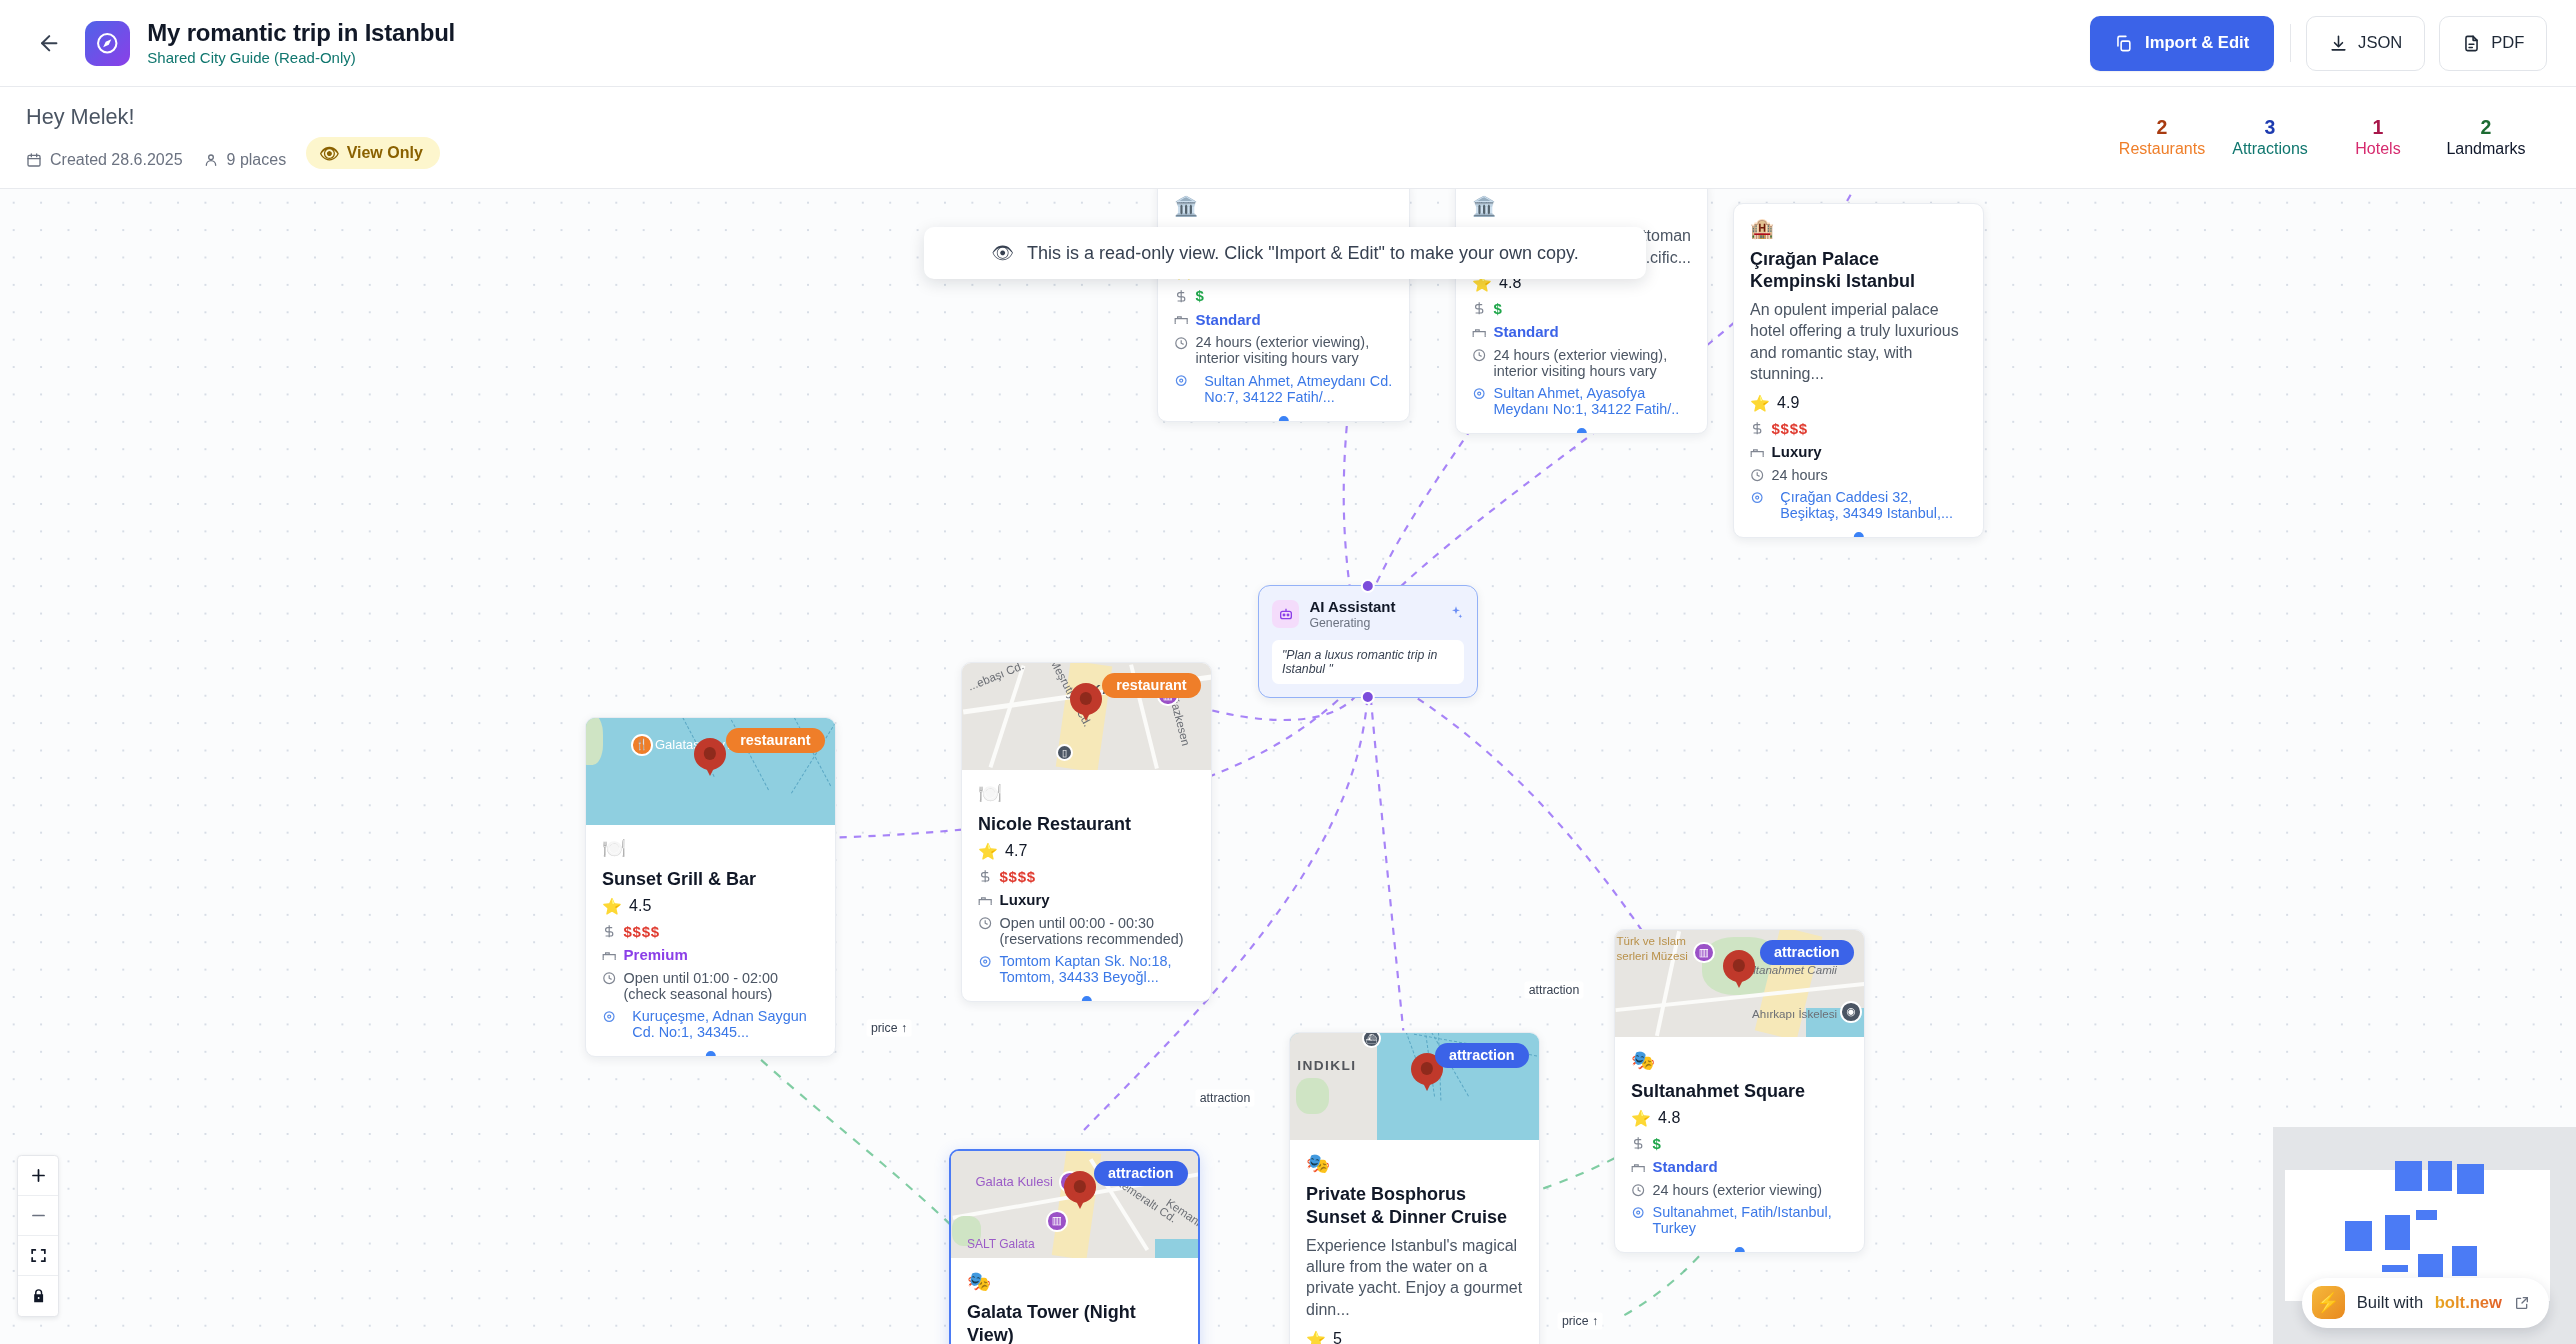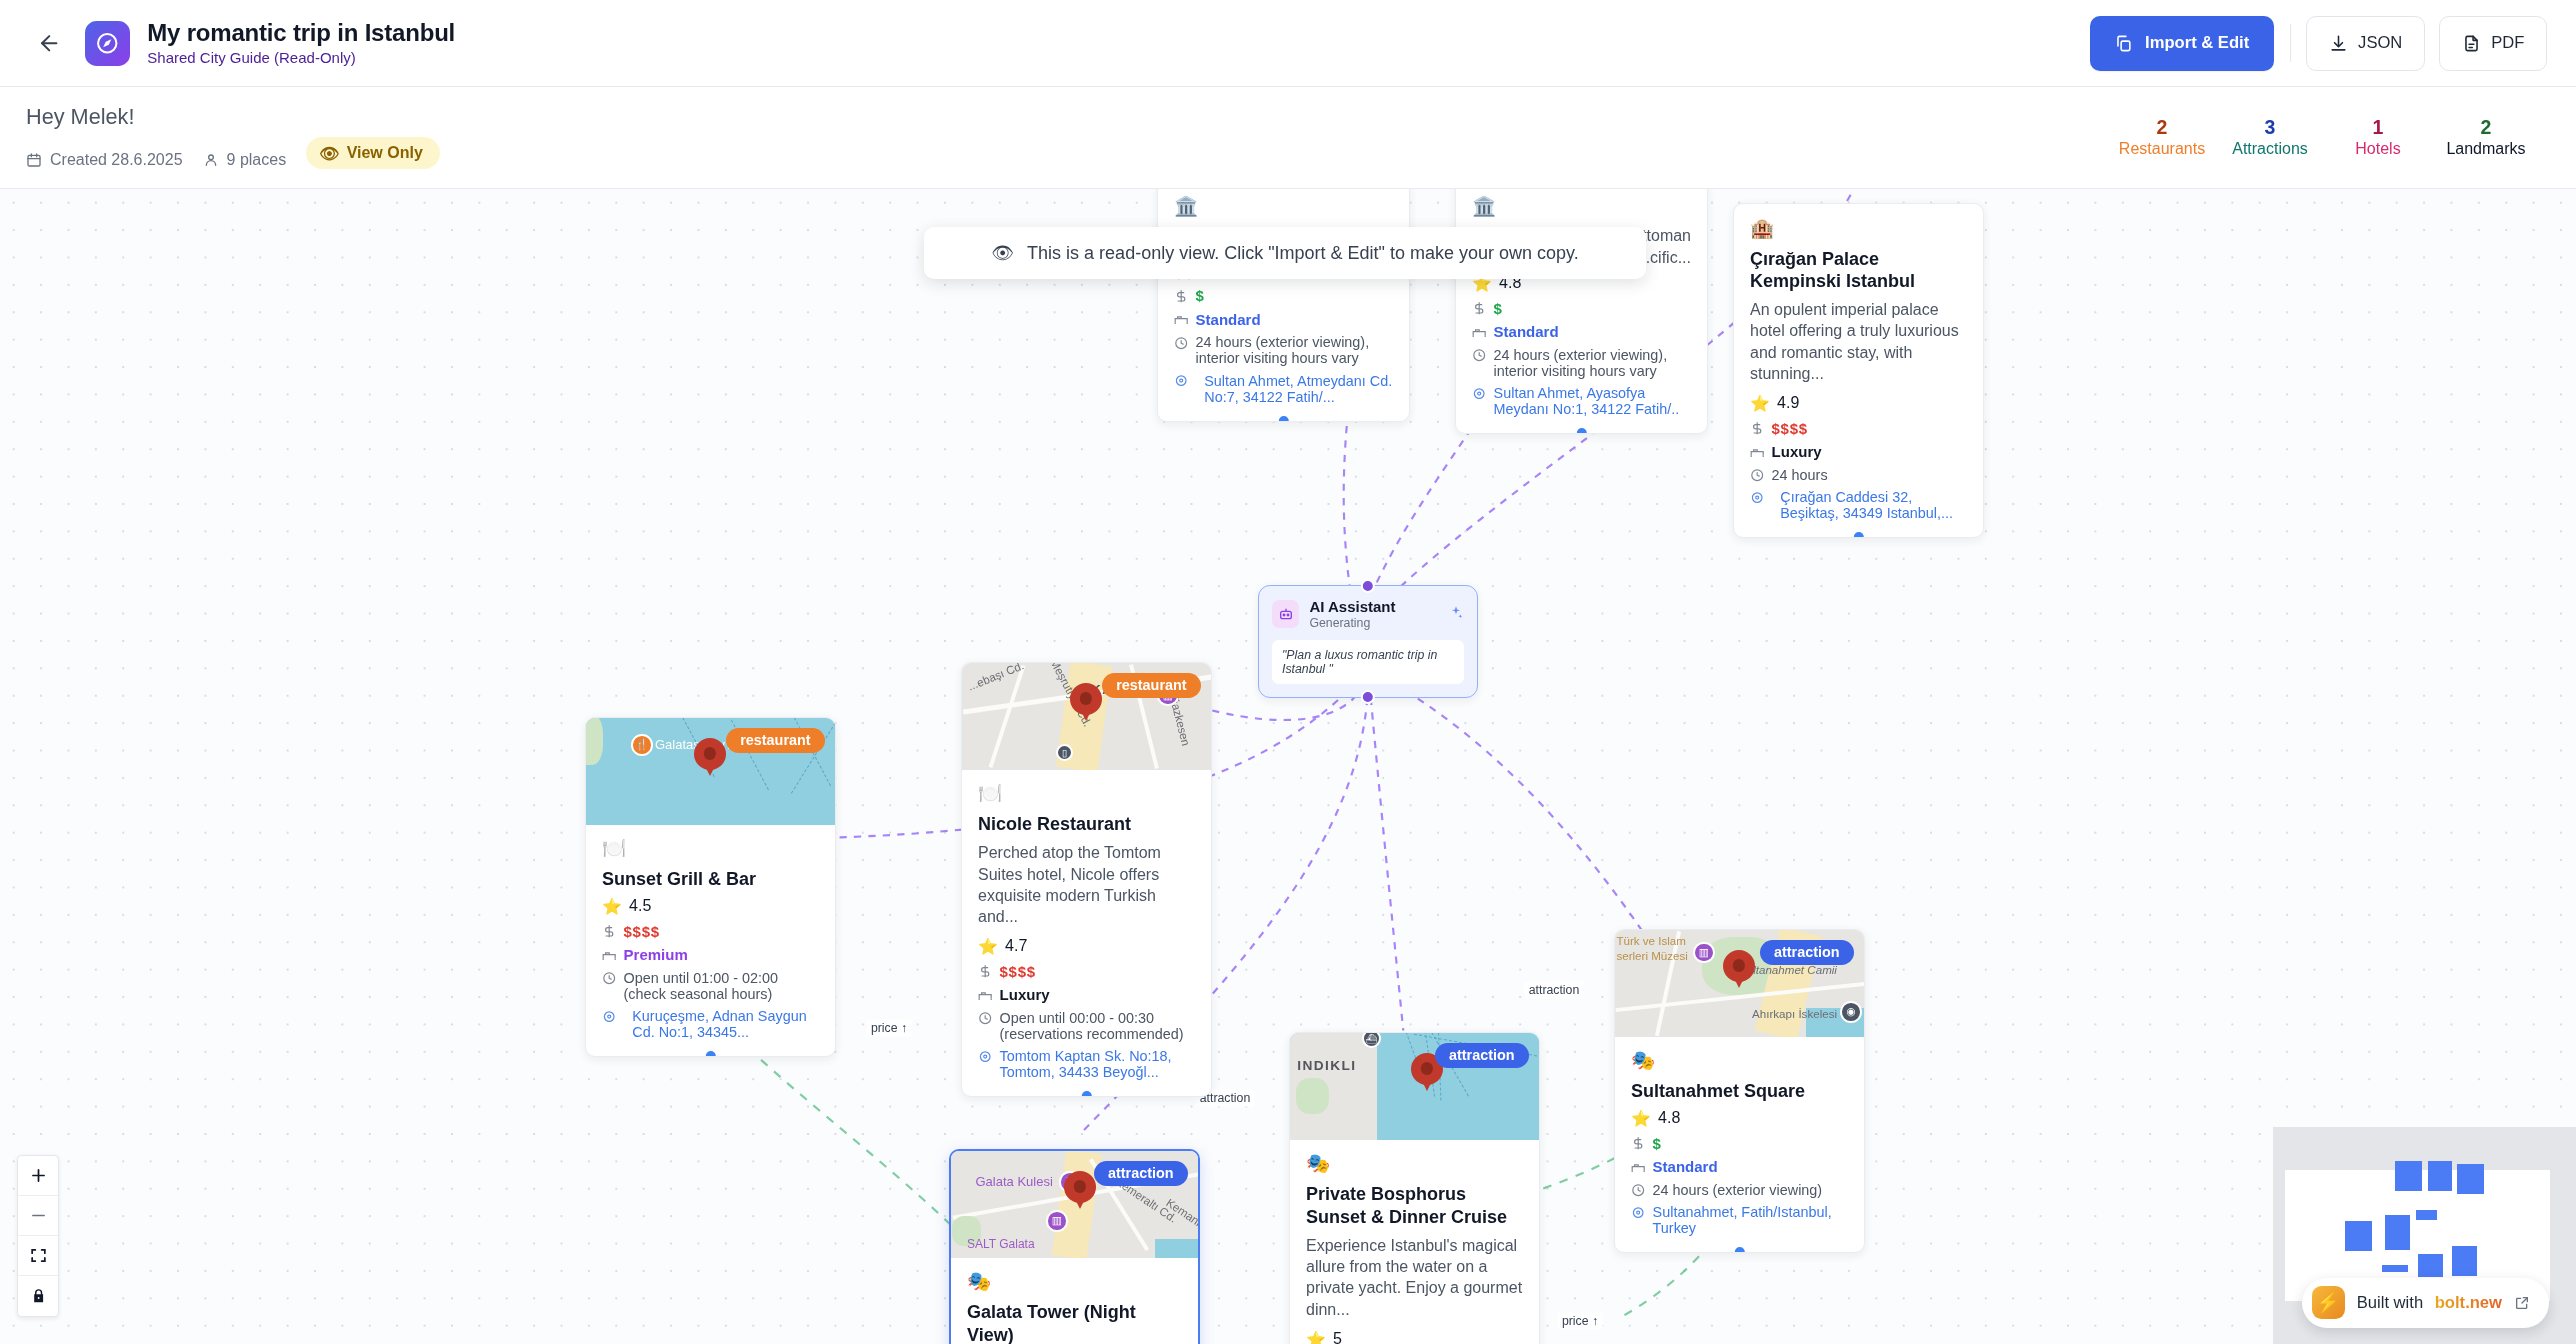--- a/index.html
+++ b/index.html
@@ -21,21 +21,21 @@
     color: #374151; cursor: pointer; margin-right: 16px;
   }
   .brand-logo {
     width: 45px; height: 45px; border-radius: 11.6px;
     background: linear-gradient(135deg, #4f63e8 0%, #8b3fe8 100%);
     display: flex; align-items: center; justify-content: center; margin-right: 17.3px;
     flex: 0 0 auto;
   }
   .title-block { display: flex; flex-direction: column; justify-content: center; }
   .app-title { font-size: 24px; font-weight: 700; color: #111827; letter-spacing: -0.2px; line-height: 1.15; }
-  .app-sub { font-size: 15px; color: #4c1d95; margin-top: 2.9px; line-height: 1.2; }
+  .app-sub { font-size: 15px; color: #0f766e; margin-top: 2.9px; line-height: 1.2; }
   .header-actions { margin-left: auto; display: flex; align-items: center; gap: 0; }
   .btn-primary {
     display: flex; align-items: center; gap: 11.6px;
     background: #3b63e8; color: #fff; border-radius: 10px;
     padding: 0 24.5px; height: 55px; font-size: 16.6px; font-weight: 600; cursor: pointer;
     box-shadow: 0 0.7px 1.4px rgba(0,0,0,.06);
   }
   .hdr-divider { width: 0.7px; height: 38px; background: #e5e7eb; margin: 0 16px; }
   .btn-ghost {
     display: flex; align-items: center; gap: 10px;
@@ -549,21 +549,20 @@
         <div class="mlabel" style="left:185px; top:45px; transform:rotate(76deg);">Boğazkesen</div>
         <div class="mlabel" style="left:225px; top:38px; transform:rotate(74deg);">Türkügücü Cd.</div>
         <div class="mpoi" style="left:195px; top:21.7px;">▥</div>
         <div class="mpoi gray" style="left:94px; top:81px; width:17.3px; height:17.3px; font-size:9.4px;">▯</div>
         <div class="pin" style="left:124px"></div>
         <div class="type-chip chip-restaurant">restaurant</div>
       </div>
       <div class="node-body">
         <span class="node-emoji">🍽️</span>
         <div class="node-title">Nicole Restaurant</div>
-        <div class="node-desc">Perched atop the Tomtom Suites hotel, Nicole offers exquisite modern Turkish and...</div>
         <div class="node-row rating">
           <span>⭐</span>
           <span>4.7</span>
         </div>
         <div class="node-row">
           <svg class="ico" width="14.4" height="14.4" viewBox="0 0 24 24" fill="none" stroke="#6b7280" stroke-width="2">
               <line x1="12" y1="2" x2="12" y2="22"></line>
               <path d="M17 6H9.5a3.5 3.5 0 0 0 0 7h5a3.5 3.5 0 0 1 0 7H6"></path>
             </svg>
           <span class="price-red">$$$$</span>

